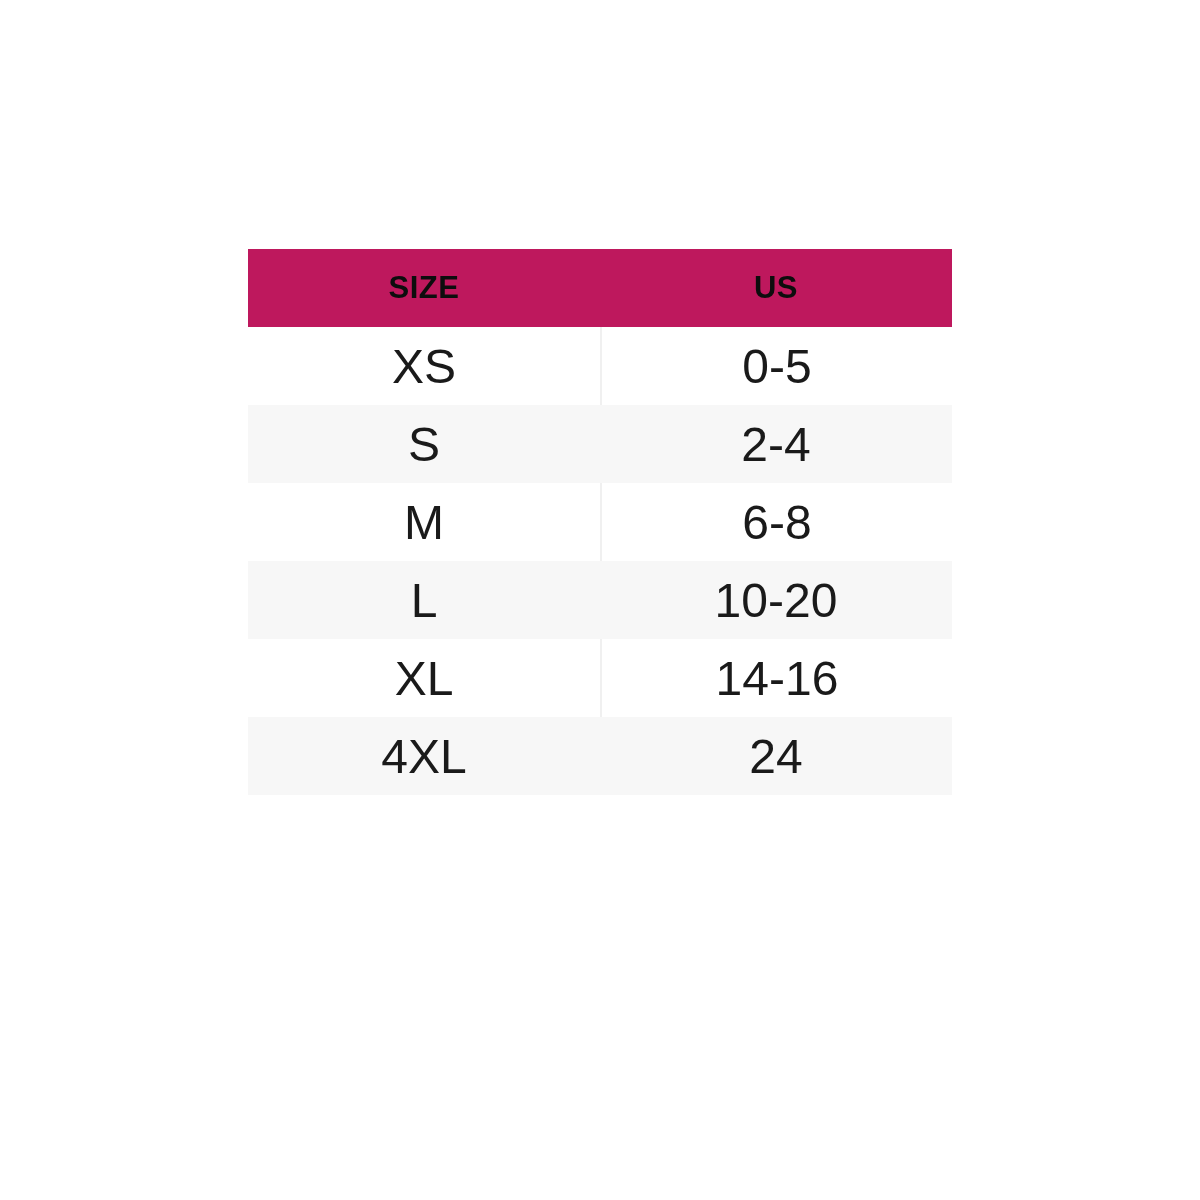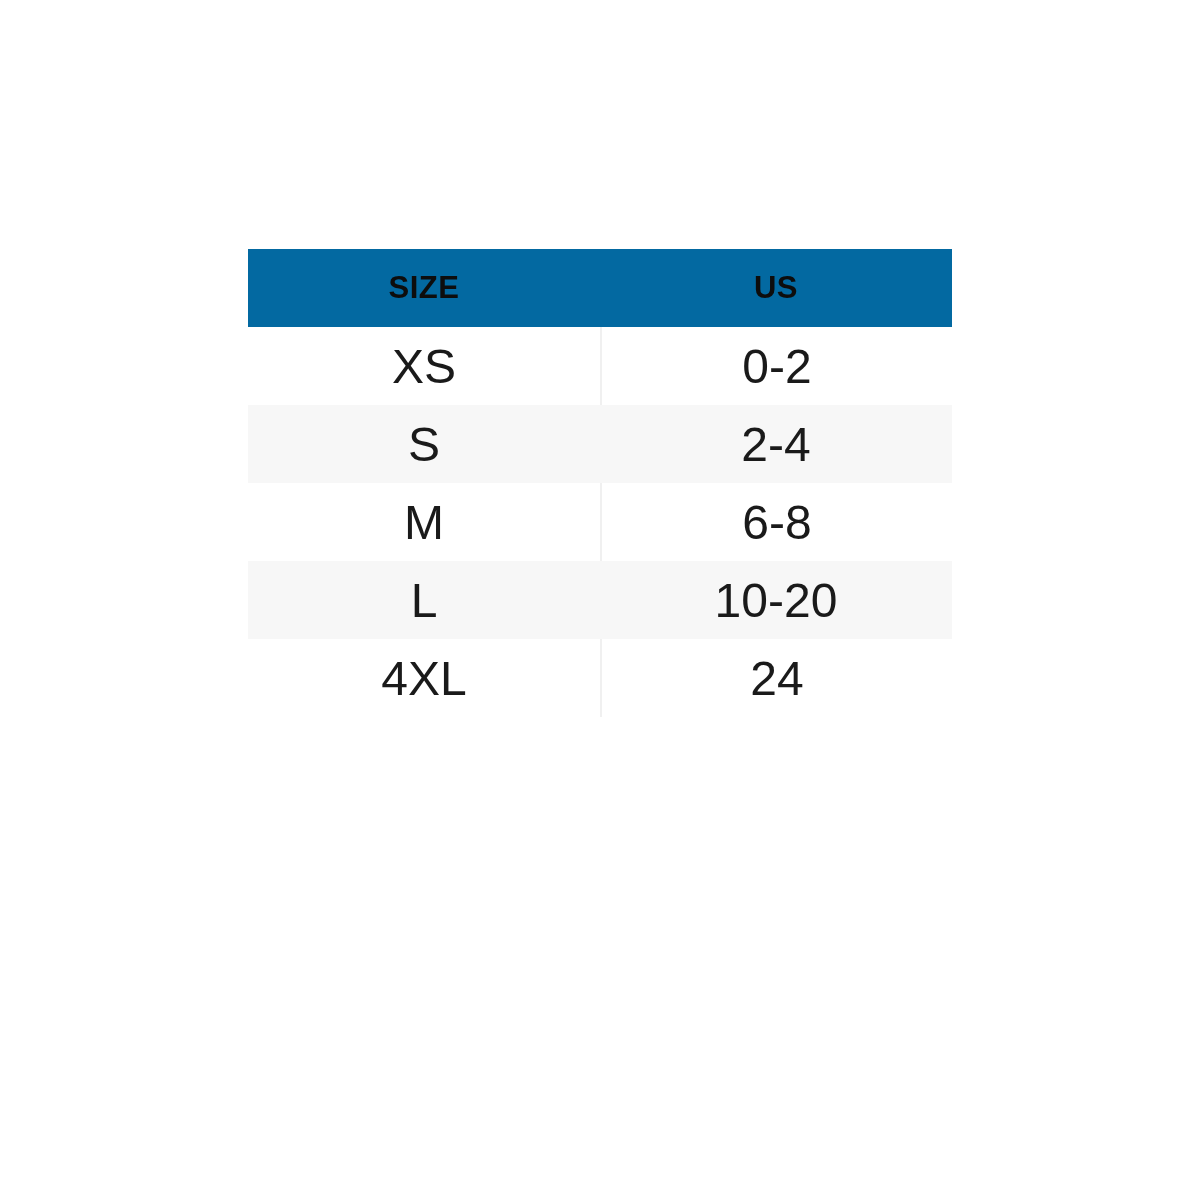--- a/index.html
+++ b/index.html
@@ -25,21 +25,21 @@
   }
   table.size-chart th,
   table.size-chart td {
     width: 352px;
     height: 78px;
     padding: 0;
     text-align: center;
     vertical-align: middle;
   }
   table.size-chart thead th {
-    background: #0369a1;
+    background: #be185d;
     font-size: 31px;
     font-weight: bold;
     color: #0d0d0d;
     letter-spacing: 0.5px;
   }
   table.size-chart tbody td {
     font-size: 48px;
     font-weight: normal;
     color: #1a1a1a;
   }
@@ -62,33 +62,37 @@
   <table class="size-chart">
     <thead>
       <tr>
         <th>SIZE</th>
         <th>US</th>
       </tr>
     </thead>
     <tbody>
       <tr>
         <td>XS</td>
-        <td>0-2</td>
+        <td>0-5</td>
       </tr>
       <tr>
         <td>S</td>
         <td>2-4</td>
       </tr>
       <tr>
         <td>M</td>
         <td>6-8</td>
       </tr>
       <tr>
         <td>L</td>
         <td>10-20</td>
       </tr>
       <tr>
+        <td>XL</td>
+        <td>14-16</td>
+      </tr>
+      <tr>
         <td>4XL</td>
         <td>24</td>
       </tr>
     </tbody>
   </table>
 </div>
 
 </body></html>

